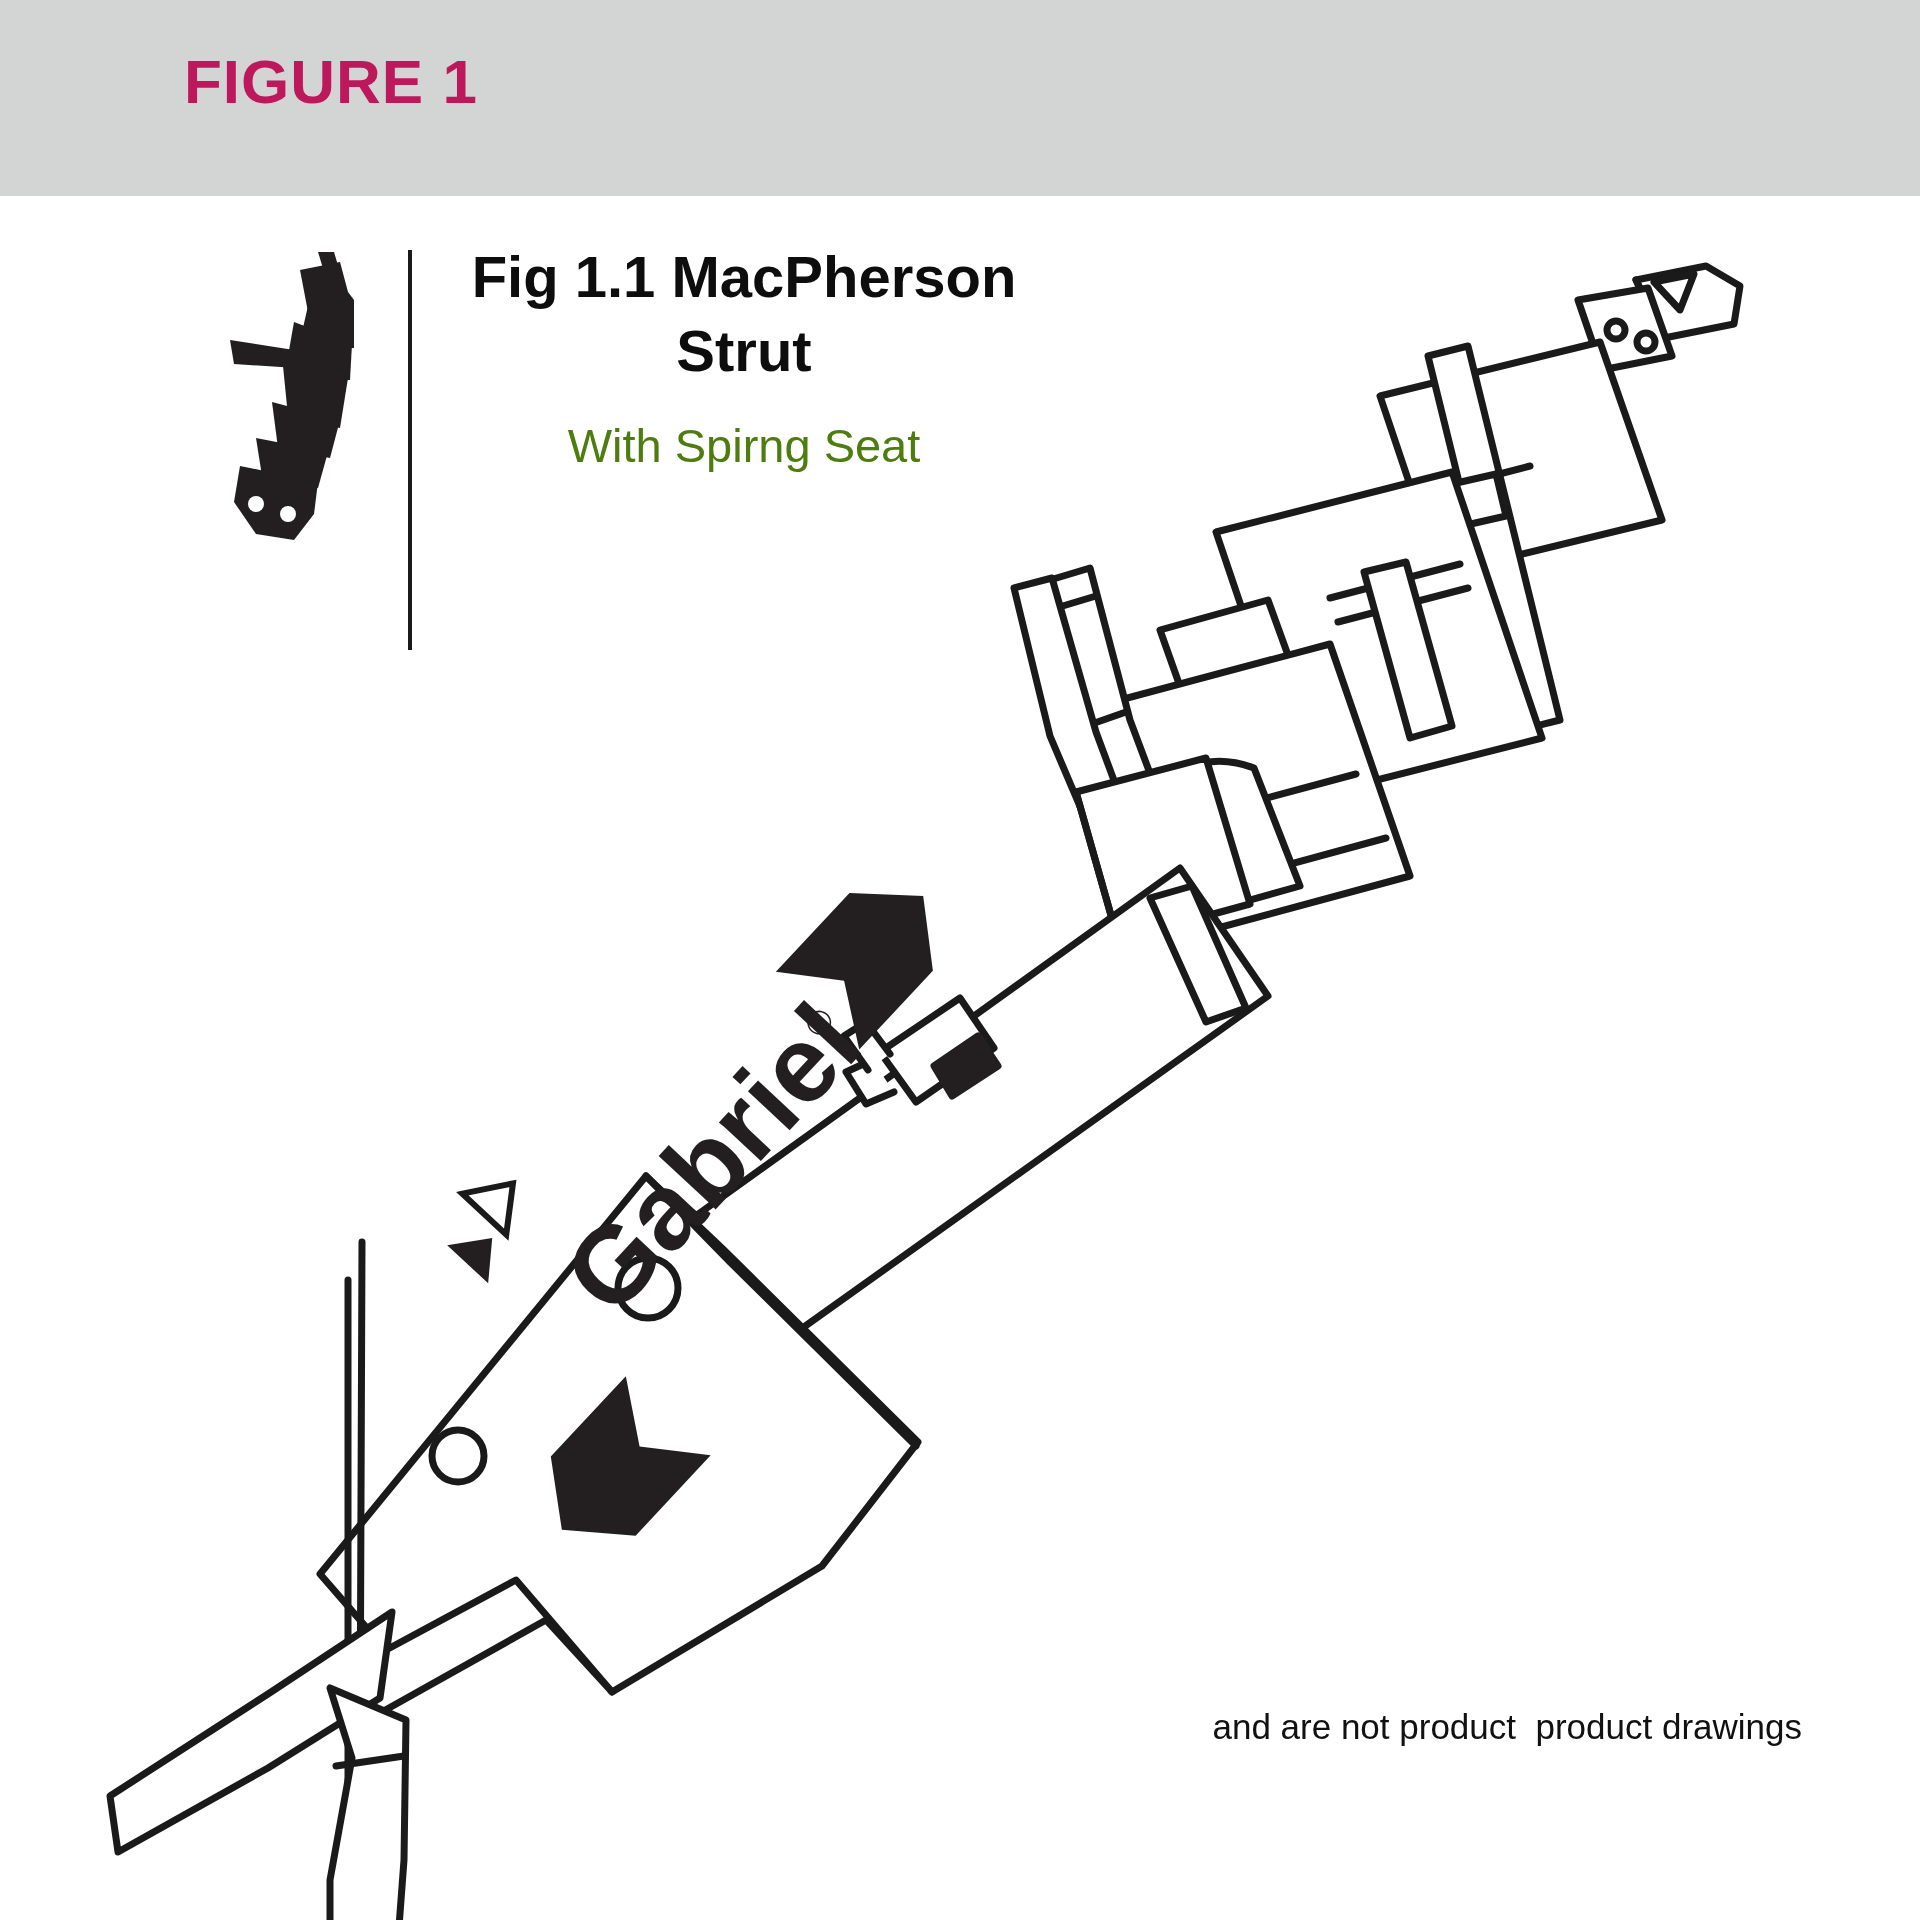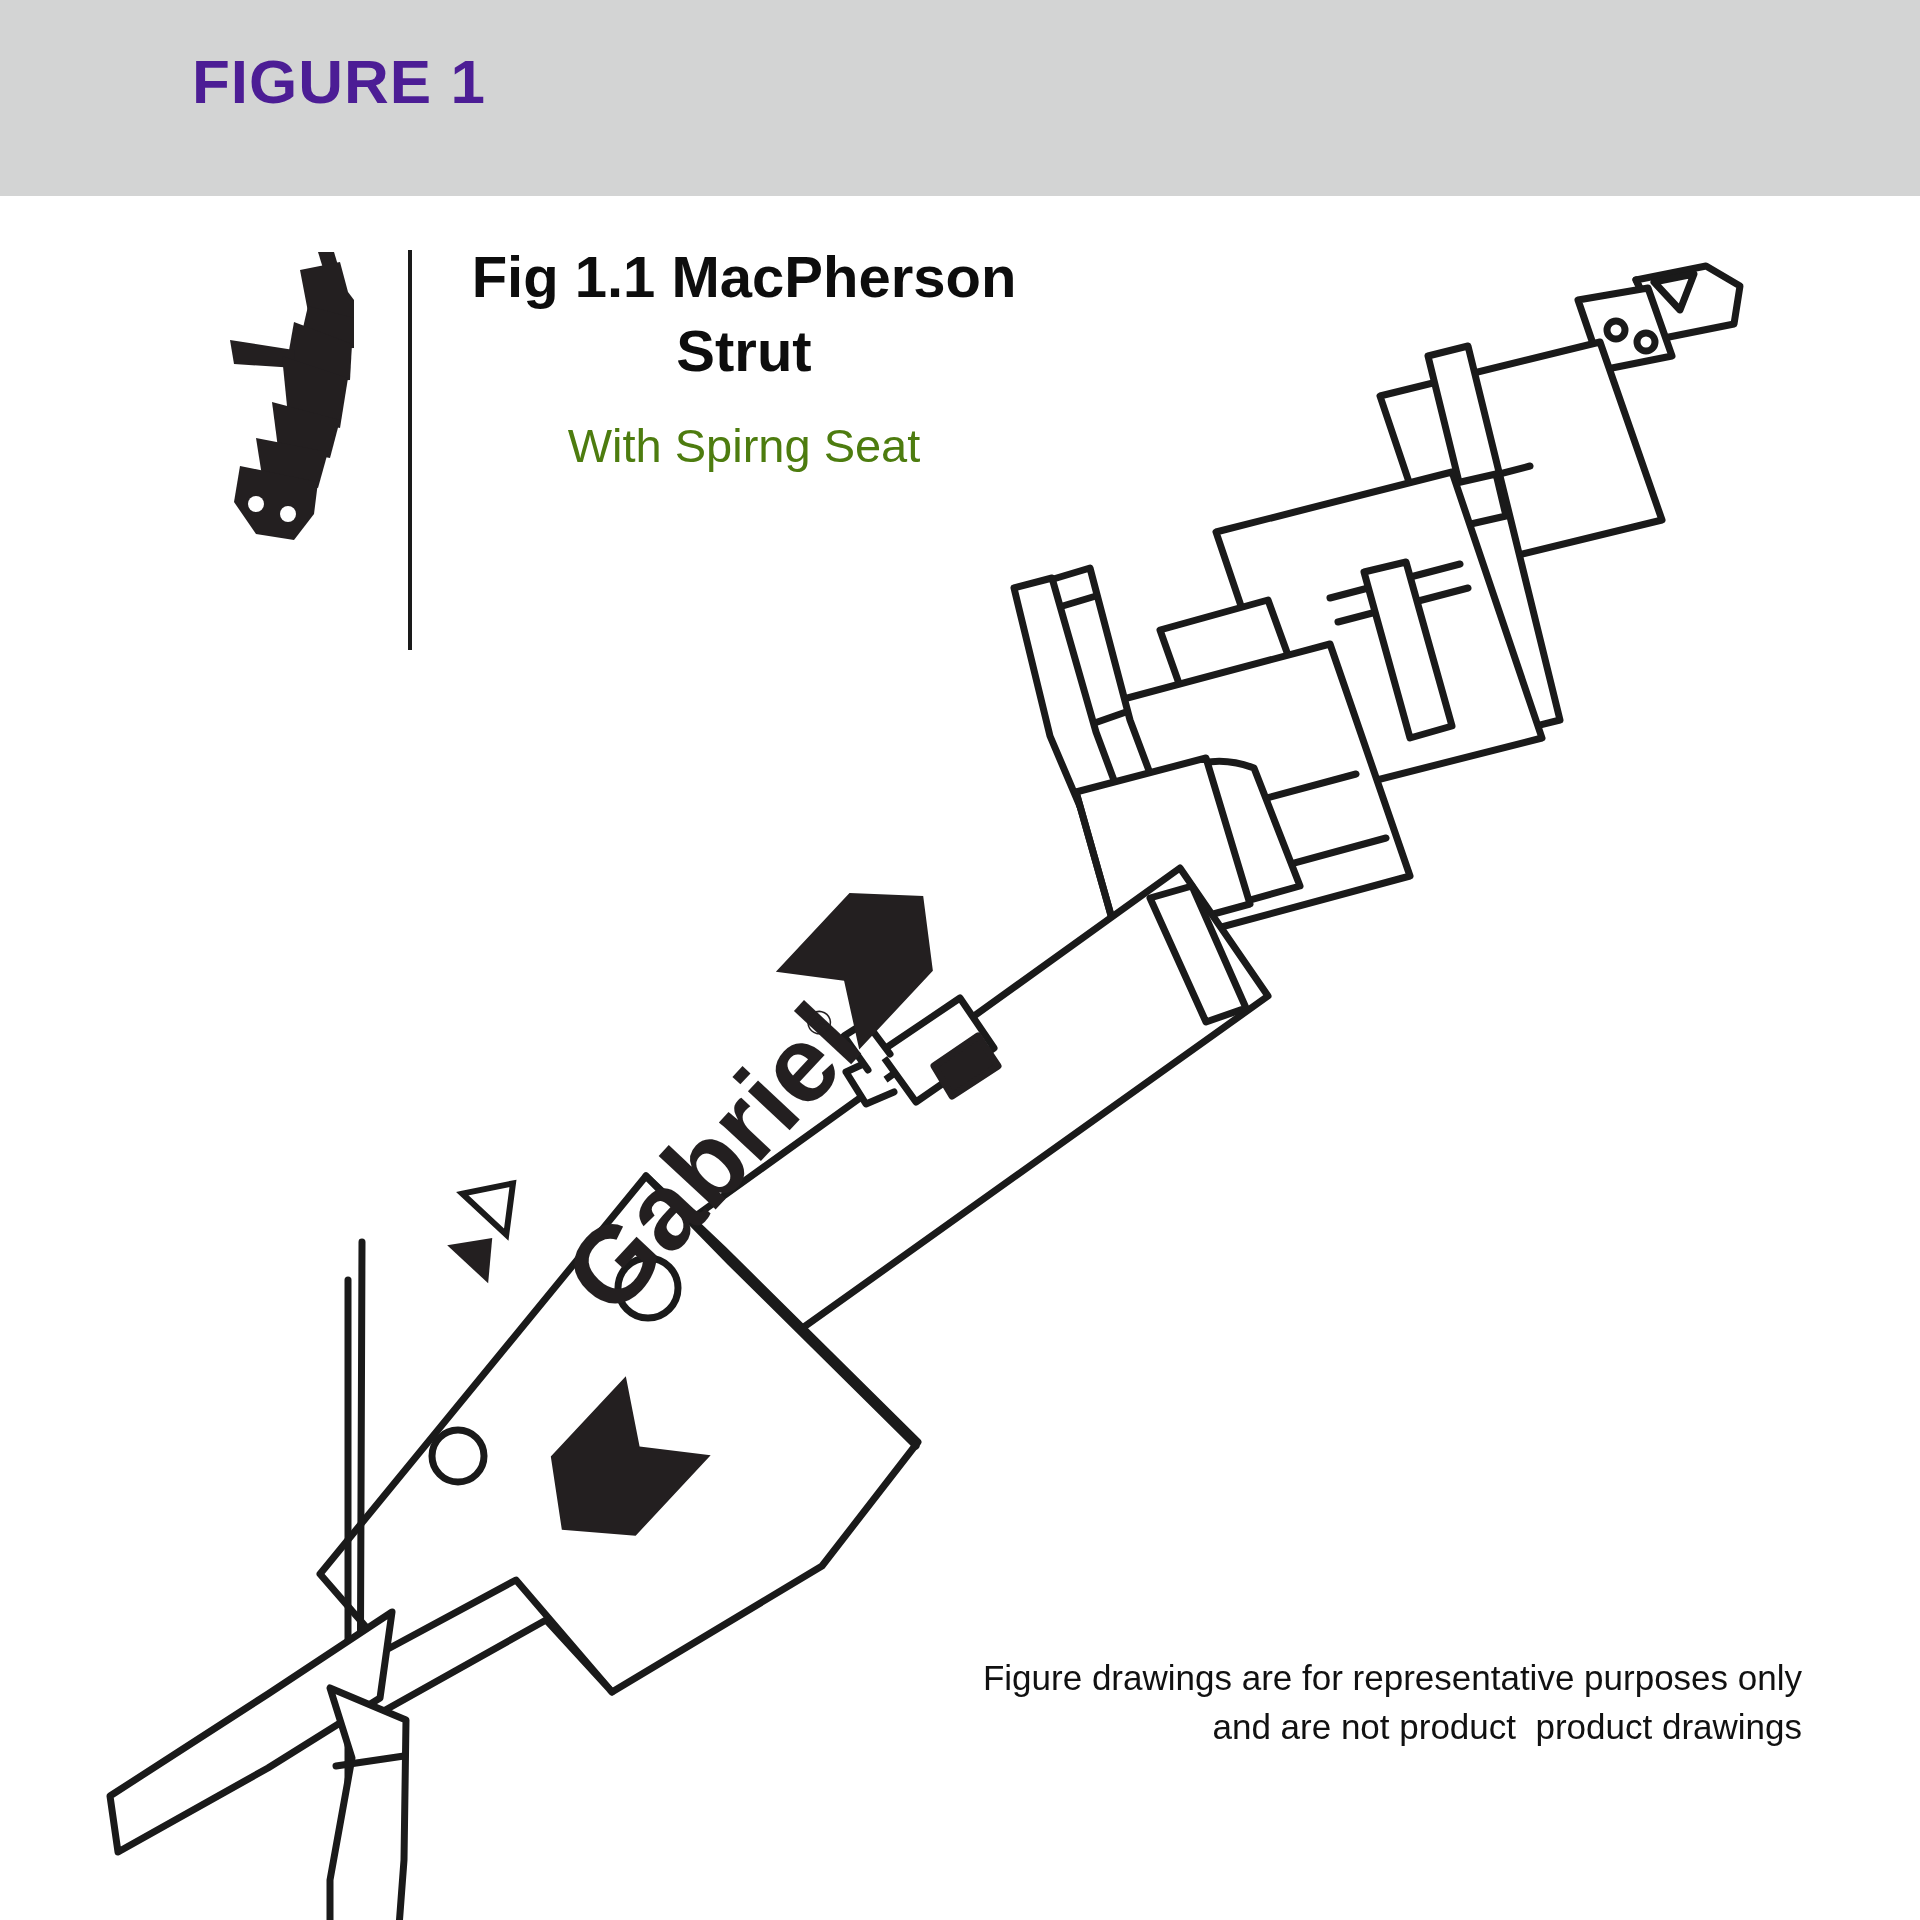--- a/index.html
+++ b/index.html
@@ -28,26 +28,26 @@
   #header-bar {
     position: absolute;
     left: 0;
     top: 0;
     width: 1920px;
     height: 196px;
     background: #d3d4d4;
   }
   #figure-title {
     position: absolute;
-    left: 192px;
+    left: 184px;
     top: 48px;
     font-size: 62px;
     font-weight: bold;
     letter-spacing: 1px;
-    color: #4c1d95;
+    color: #be185d;
     font-family: "Liberation Sans", sans-serif;
     line-height: 1.1;
   }
 
   
   #caption-block {
     position: absolute;
     left: 222px;
     top: 240px;
     width: 820px;
@@ -229,17 +229,16 @@
         <polygon points="412,34 520,34 568,90 520,148 412,148 452,90"></polygon>
       </g>
 
       <g fill="#231f20">
         <polygon points="-96,200 14,200 -28,258 14,316 -96,316 -142,258"></polygon>
       </g>
     </g>
   </svg>
 
   <div id="disclaimer">
-    <div>Figure drawings are for representative purposes only</div>
     <div>and are not product  product drawings</div>
   </div>
 
 </div>
 
 </body></html>

